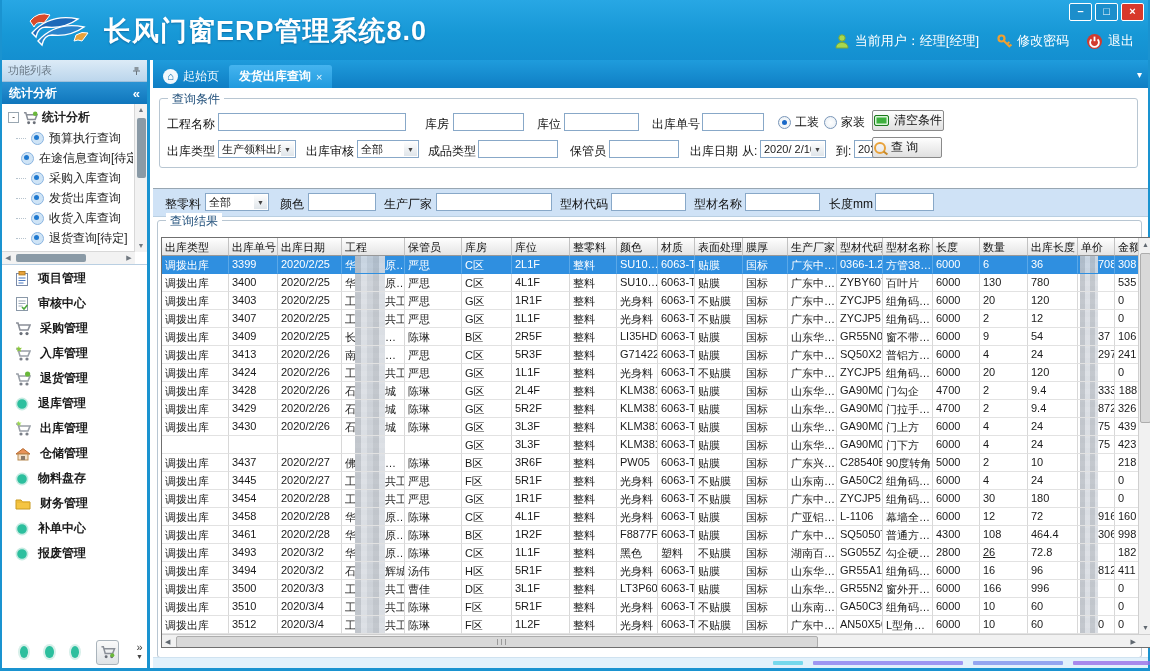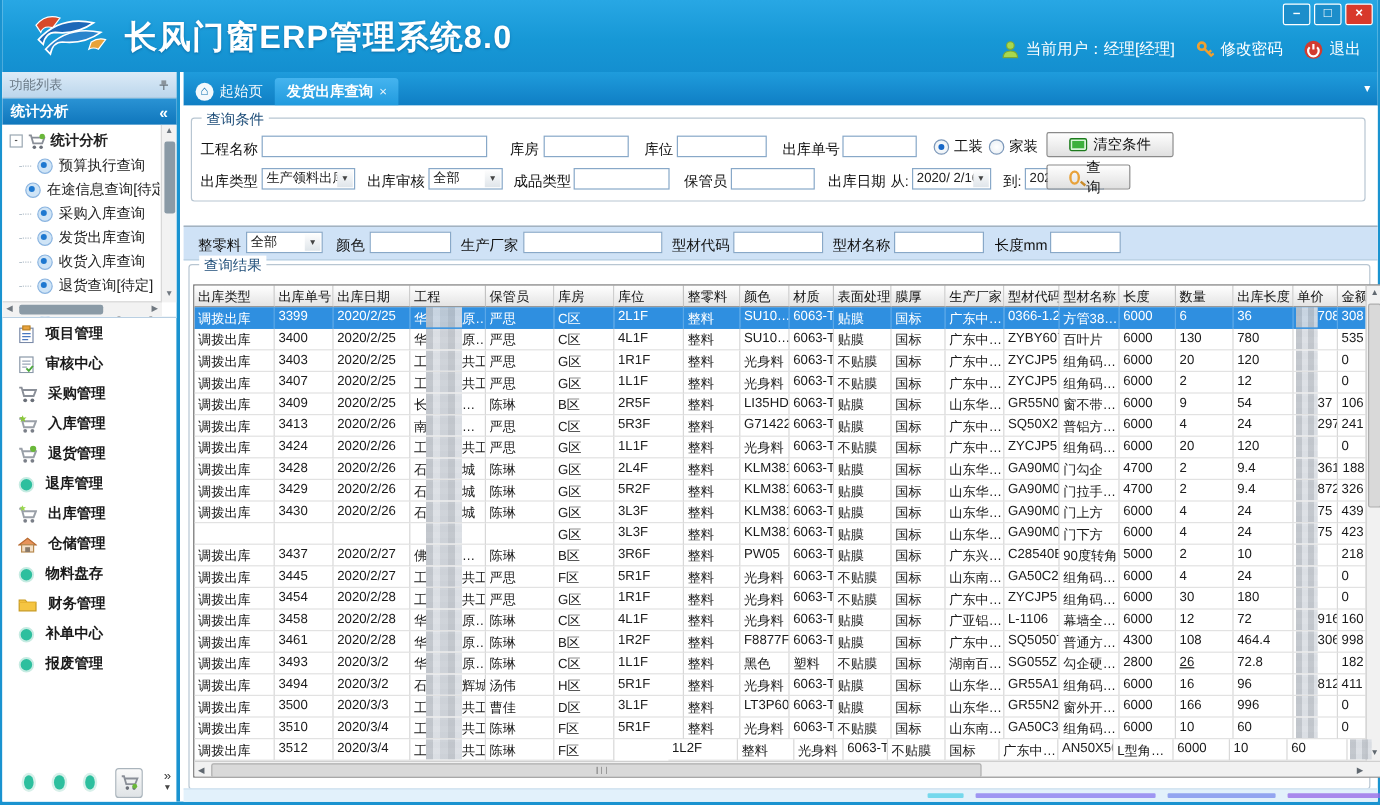--- a/index.html
+++ b/index.html
@@ -74,21 +74,21 @@
   .qinput,.qselect{position:absolute;height:18px;background:#fff;border:1px solid #88a8c8;
     box-sizing:border-box;font-size:11px;color:#222;line-height:16px;padding:0 3px;white-space:nowrap;overflow:hidden;}
   .qselect .arr{position:absolute;right:1px;top:1px;bottom:1px;width:13px;background:linear-gradient(180deg,#fdfdfd,#dfe5ea);
     color:#444;font-size:7px;text-align:center;line-height:15px;}
   .radio{position:absolute;display:flex;align-items:center;gap:4px;font-size:12px;color:#111;}
   .rdot{width:11px;height:11px;border-radius:50%;border:1px solid #7a96b8;background:radial-gradient(#fff,#e6edf3);
     display:flex;}
   .radio.checked .rdot::after{content:"";width:5px;height:5px;border-radius:50%;background:#1868c8;margin:auto;}
   .qbtn{position:absolute;height:21px;border:1px solid #8a8a8a;border-radius:2px;
     background:linear-gradient(180deg,#fefefe,#e0e0e0);font-size:12px;color:#111;
-    display:flex;align-items:center;gap:5px;padding:0 18px;box-sizing:border-box;}
+    display:flex;align-items:center;gap:5px;padding:0 1px;box-sizing:border-box;}
   .clear-ic{width:13px;height:9px;background:#3db03d;border:1px solid #1d7a1d;border-radius:2px;
     box-shadow:inset 0 0 0 1.5px #d8f4d8;}
   .mag-ic{width:8px;height:8px;border:2px solid #e8a23a;border-radius:50%;position:relative;}
   .mag-ic::after{content:"";position:absolute;left:7px;top:8px;width:5px;height:2px;background:#c88a2a;transform:rotate(40deg);}
   
   .mat-tabs{position:absolute;left:4px;top:80px;display:flex;}
   .mtab{height:20px;line-height:20px;padding:0 14px;font-size:12px;color:#111;text-align:center;
     border:1px solid #98a6b2;border-left:none;background:linear-gradient(180deg,#f7f8f9,#dfe2e6);white-space:pre;}
   .mtab:first-child{border-left:1px solid #98a6b2;}
   .mtab.active{background:#fff;font-weight:bold;border-bottom:1px solid #fff;}
@@ -668,21 +668,21 @@
                 <div class="td" style="width: 41px;">KLM3817</div>
                 <div class="td" style="width: 37px;">6063-T5</div>
                 <div class="td" style="width: 48px;">贴膜</div>
                 <div class="td" style="width: 45px;">国标</div>
                 <div class="td" style="width: 49px;">山东华…</div>
                 <div class="td" style="width: 46px;">GA90M06.</div>
                 <div class="td" style="width: 50px;">门勾企</div>
                 <div class="td" style="width: 47px;">4700</div>
                 <div class="td" style="width: 48px;">2</div>
                 <div class="td" style="width: 50px;">9.4</div>
-                <div class="td maskp" style="width: 37px;"><i class="gap18"></i><span>361</span></div>
+                <div class="td maskp" style="width: 37px;"><i class="gap18"></i><span>333</span></div>
                 <div class="td" style="width: 24px; text-align: center;">188</div>
               </div>
               <div class="tr">
                 <div class="td" style="width: 67px;">调拨出库</div>
                 <div class="td" style="width: 49px;">3429</div>
                 <div class="td" style="width: 64px;">2020/2/26</div>
                 <div class="td mask" style="width: 63px;"><i class="pre">石</i><i class="gap"></i><span>城</span></div>
                 <div class="td" style="width: 57px;">陈琳</div>
                 <div class="td" style="width: 50px;">G区</div>
                 <div class="td" style="width: 58px;">5R2F</div>
@@ -942,21 +942,21 @@
                 <div class="td maskp" style="width: 37px;"><i class="gap18"></i><span></span></div>
                 <div class="td" style="width: 24px;">0</div>
               </div>
               <div class="tr">
                 <div class="td" style="width: 67px;">调拨出库</div>
                 <div class="td" style="width: 49px;">3512</div>
                 <div class="td" style="width: 64px;">2020/3/4</div>
                 <div class="td mask" style="width: 63px;"><i class="pre">工</i><i class="gap"></i><span>共工程</span></div>
                 <div class="td" style="width: 57px;">陈琳</div>
                 <div class="td" style="width: 50px;">F区</div>
-                <div class="td" style="width: 58px; margin-left: 45px;">1L2F</div>
+                <div class="td" style="width: 58px;">1L2F</div>
                 <div class="td" style="width: 47px;">整料</div>
                 <div class="td" style="width: 41px;">光身料</div>
                 <div class="td" style="width: 37px;">6063-T5</div>
                 <div class="td" style="width: 48px;">不贴膜</div>
                 <div class="td" style="width: 45px;">国标</div>
                 <div class="td" style="width: 49px;">广东中…</div>
                 <div class="td" style="width: 46px;">AN50X50X2</div>
                 <div class="td" style="width: 50px;">L型角…</div>
                 <div class="td" style="width: 47px;">6000</div>
                 <div class="td" style="width: 48px;">10</div>

